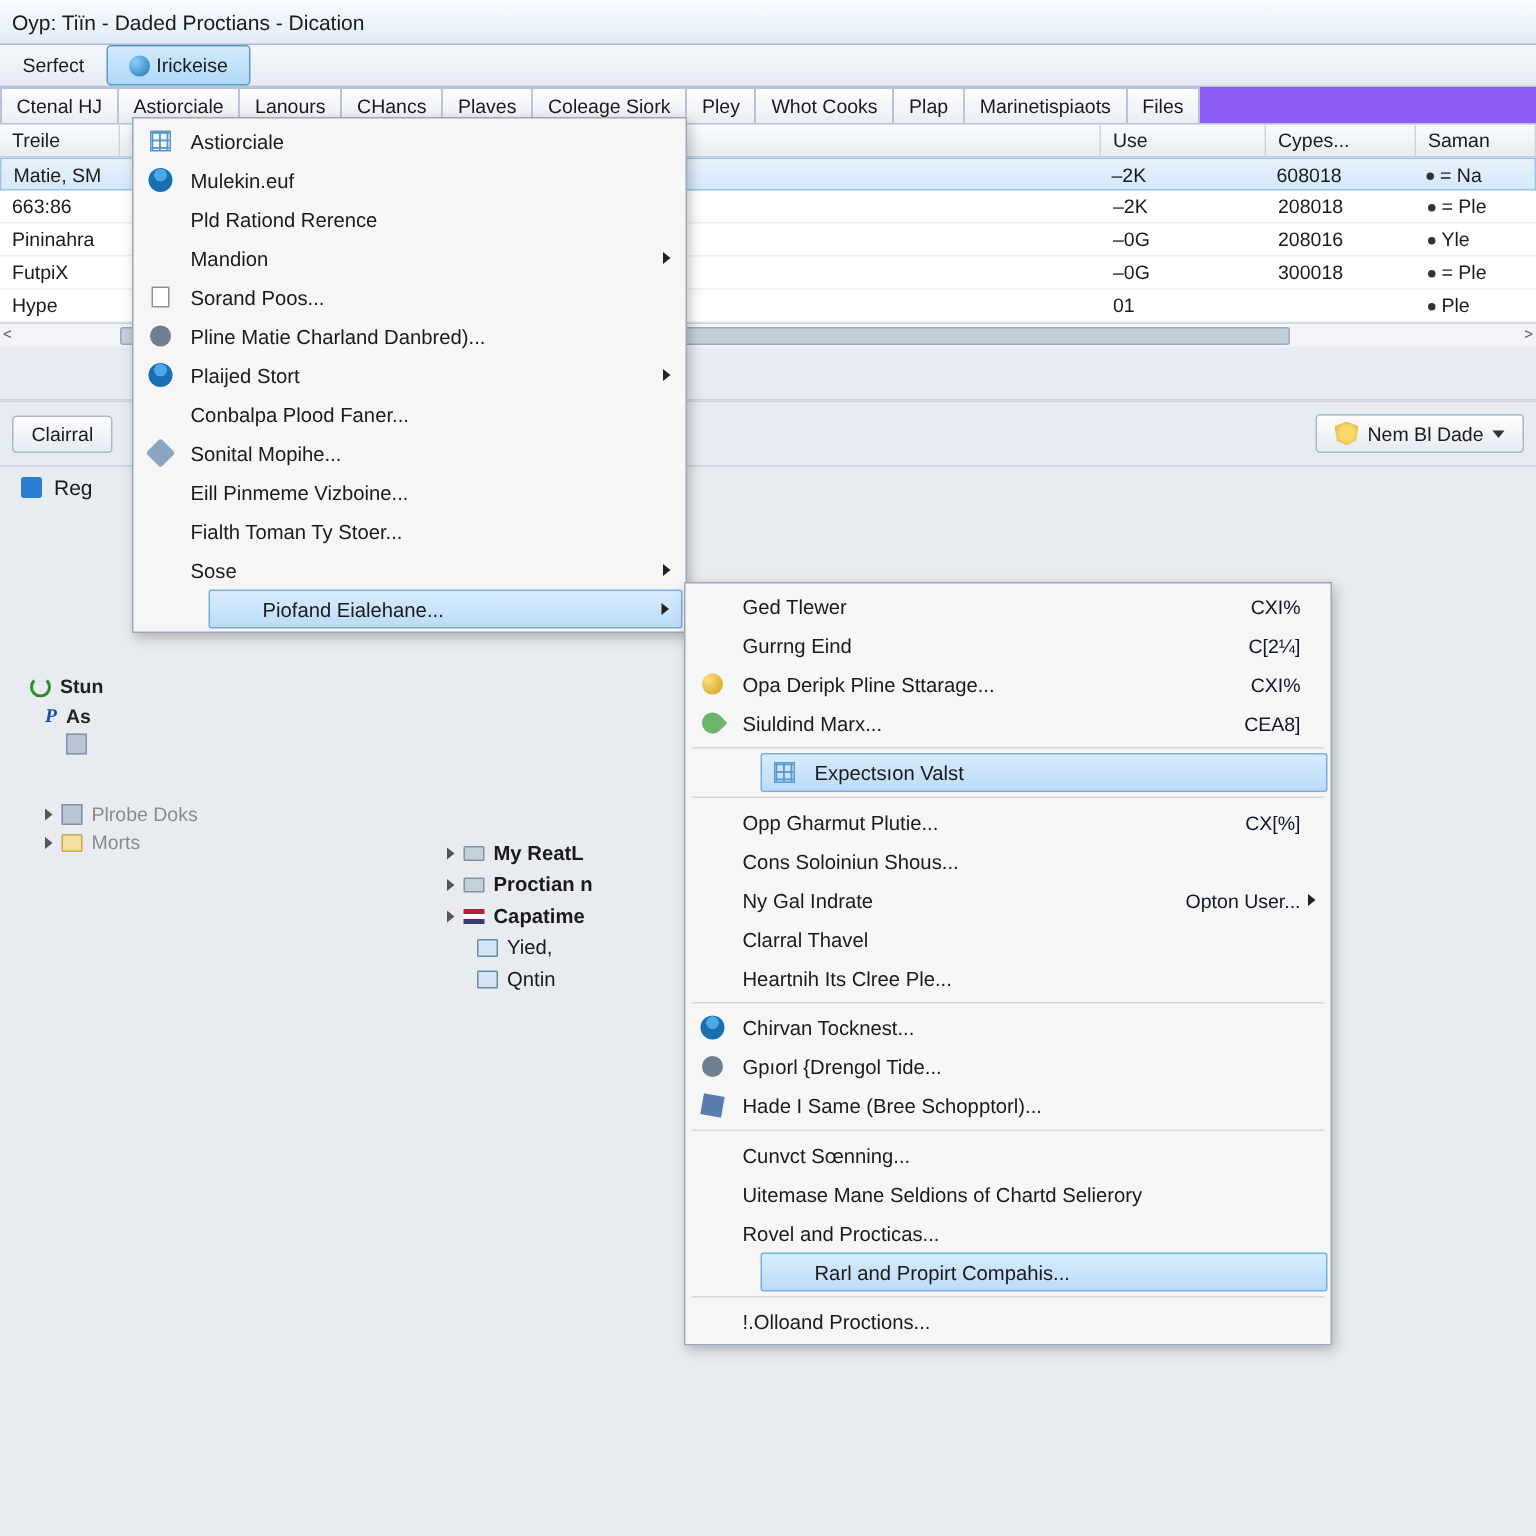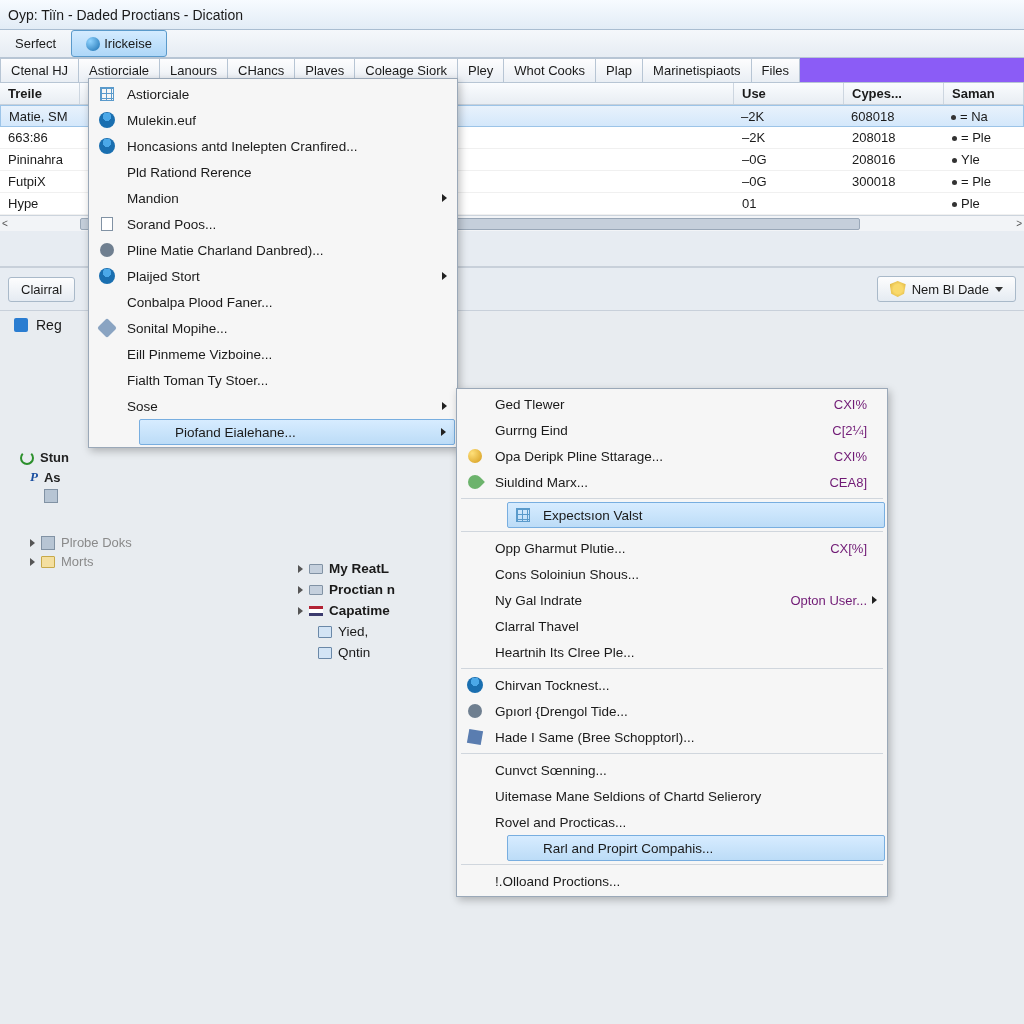--- a/index.html
+++ b/index.html
@@ -37,21 +37,21 @@
   border-radius: 3px;
 }
 .globe-icon { width:14px;height:14px;border-radius:50%;background:radial-gradient(circle at 30% 30%,#8fd3ff,#1a6fb0);display:inline-block;}
 .tabrow { display:flex; background:#8b5cf6; border-bottom:1px solid #b7c5d4;}
 .tabrow .tab {
   padding: 4px 10px; border:1px solid #b7c5d4; border-bottom:none;
   background: linear-gradient(#fdfdfe,#e9eef4);
   margin-right:-1px; font-size:13px; cursor:default;
   white-space:nowrap;
 }
-.tableheader { display:flex; background:linear-gradient(#fafcfe,#e8edf3); border-bottom:1px solid #c7d0da;font-weight:bold;}
+.tableheader { display:flex; background:linear-gradient(#fafcfe,#e8edf3); border-bottom:1px solid #c7d0da;}
 .th { padding:3px 8px; border-right:1px solid #cdd6e0; font-size:13px;}
 .tablebody { background:#fff; }
 .tr { display:flex; border-bottom:1px solid #f0f0f0; height:22px; align-items:center;}
 .tr.selected { background:linear-gradient(#e8f2fc,#d4e8fb); border:1px solid #9cc4e8;}
 .td { padding:2px 8px; font-size:13px; white-space:nowrap; overflow:hidden;}
 .scroll-x { height:16px; background:#f2f4f7; border-top:1px solid #ccd4dd; position:relative;}
 .scroll-thumb { position:absolute; top:2px; height:12px; background:#c5cfdb; border:1px solid #9aa8b8; border-radius:2px;}
 .midbar { display:flex; align-items:center; padding:8px; background:#e7ecf2; border-top:1px solid #c8d0da; border-bottom:1px solid #c8d0da; justify-content:space-between;}
 .btn { display:inline-flex; align-items:center; gap:6px; padding:4px 12px; border:1px solid #a9b9c9; border-radius:3px; background:linear-gradient(#fdfdfe,#e5ebf2);}
 .chev { display:inline-block; width:0;height:0;border-left:4px solid transparent;border-right:4px solid transparent;border-top:5px solid #333;}
@@ -79,21 +79,21 @@
   display:flex; align-items:center; gap:10px;
   padding:4px 18px 4px 6px;
   font-size:13.5px;
   cursor:default;
   position:relative;
 }
 .dropdown .dmi .dicon{width:20px;height:18px;display:flex;align-items:center;justify-content:center;}
 .dropdown .dmi.sub::after{content:"";position:absolute;right:8px;top:50%;transform:translateY(-50%);width:0;height:0;border-top:4px solid transparent;border-bottom:4px solid transparent;border-left:5px solid #222;}
 .dropdown .dmi.hover{background:linear-gradient(#d7ecff,#bcdcf7);border:1px solid #78aee0;border-radius:2px;padding:3px 17px 3px 5px;margin-left:48px;}
 .dropdown .sep{height:1px;background:#d0d6dd;margin:3px 2px;}
-.dropdown .shortcut{margin-left:auto;padding-left:40px;color:#701a75;font-size:13px;}
+.dropdown .shortcut{margin-left:auto;padding-left:40px;color:#0f172a;font-size:13px;}
 
 .midpane { position:absolute; left:296px; top:558px; width:180px;}
 .midpane .node{display:flex;align-items:center;gap:6px;padding:3px 2px;font-size:13.5px;}
 
 .col-a{width:80px;} .col-use{width:110px;} .col-cyp{width:100px;} .col-sam{width:80px;}
 .col-spacer{flex:1;}
 .dot{display:inline-block;width:5px;height:5px;background:#333;border-radius:50%;margin-right:4px;vertical-align:middle;}
 
 .person-icon{width:16px;height:16px;background:radial-gradient(circle at 50% 30%,#4ba8e8 30%,#1a6fb0 31%);border-radius:50%;display:inline-block;}
 .gear-icon{width:14px;height:14px;border-radius:50%;background:#6f7f90;display:inline-block;}
@@ -261,26 +261,20 @@
       </span>
       <span>Astiorciale</span>
     </div>
     <div class="dmi">
       <span class="dicon">
         <span class="person-icon"></span>
       </span>
       <span>Mulekin.euf</span>
     </div>
     <div class="dmi">
-      <span class="dicon">
-        <span class="person-icon"></span>
-      </span>
-      <span>Honcasions antd Inelepten Cranfired...</span>
-    </div>
-    <div class="dmi">
       <span class="dicon"></span>
       <span>Pld Rationd Rerence</span>
     </div>
     <div class="dmi sub">
       <span class="dicon"></span>
       <span>Mandion</span>
     </div>
     <div class="dmi">
       <span class="dicon">
         <span class="file-icon"></span>

